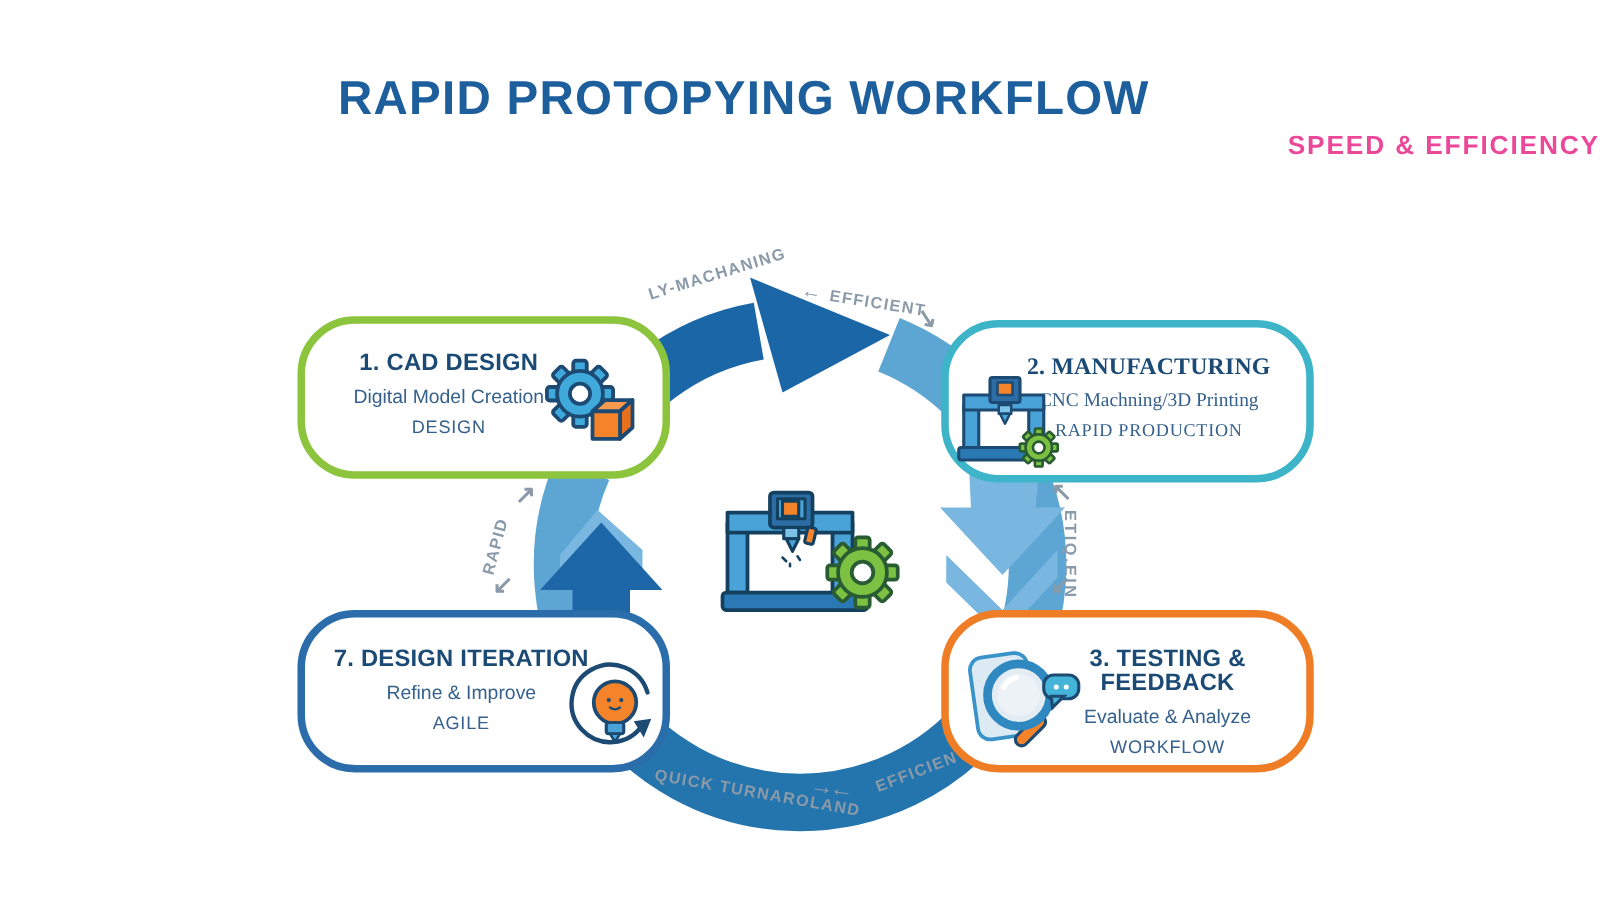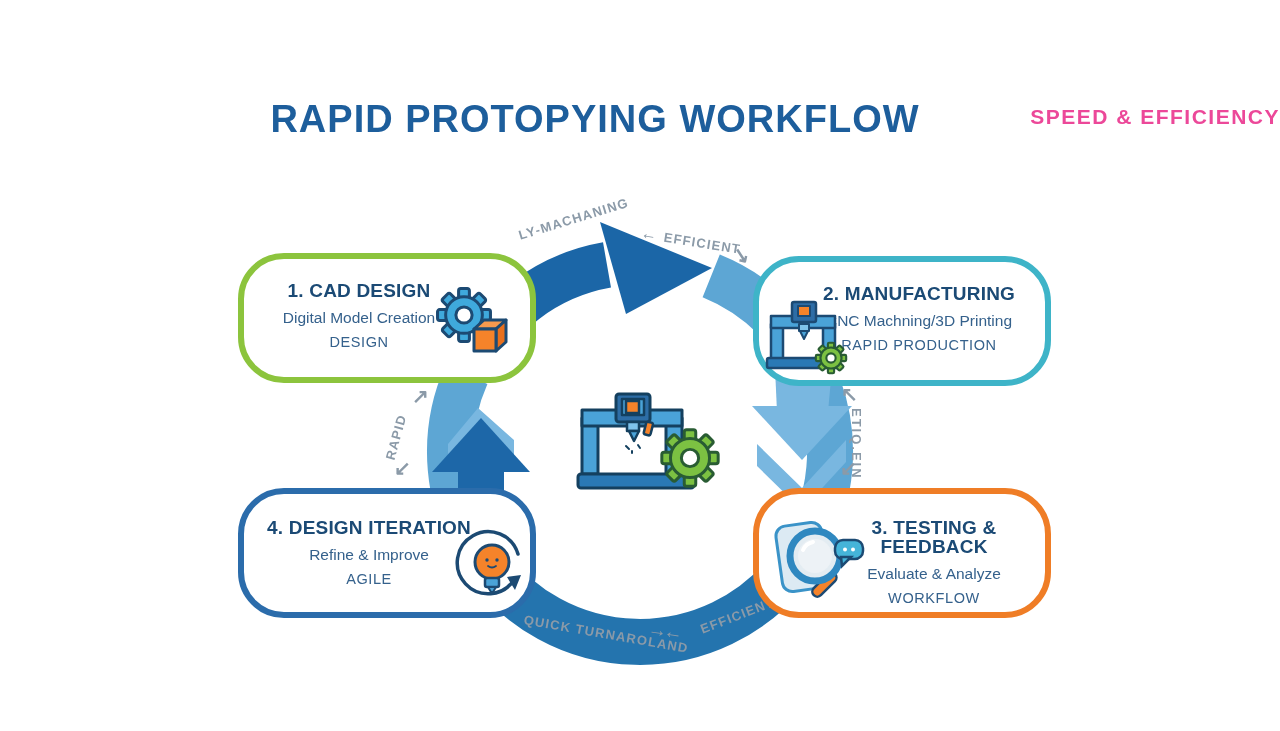--- a/index.html
+++ b/index.html
@@ -3,35 +3,35 @@
 <meta charset="utf-8">
 <style>
   html,body{margin:0;padding:0;background:#ffffff;}
   #canvas{
     position:relative;width:1280px;height:731px;overflow:hidden;
     background:#ffffff;font-family:"Liberation Sans",sans-serif;
   }
   
   .page-title{
     position:absolute;left:0;top:60px;width:1190px;text-align:center;
-    font-size:38px;font-weight:700;letter-spacing:1px;color:#1d5e9c;line-height:1;margin-top:40px;
+    font-size:38px;font-weight:700;letter-spacing:1px;color:#1d5e9c;line-height:1;
   }
   .page-subtitle{
     position:absolute;left:0;top:106px;width:1280px;text-align:right;
     font-size:21px;font-weight:700;letter-spacing:1.5px;color:#ec4899;line-height:1;
   }
   
   .cycle-svg{position:absolute;left:0;top:0;z-index:1;}
   
   .stage{
     position:absolute;width:298px;height:130px;background:#ffffff;
     border-radius:46px;border:6px solid #000;box-sizing:border-box;z-index:3;
   }
   .stage--green {border-color:#8cc43d;}
-  .stage--teal  {border-color:#3eb4c8;}
+  .stage--teal  {border-color:#3eb4c8;font-family:Liberation Serif, serif;}
   .stage--orange{border-color:#ef7d26;}
   .stage--blue  {border-color:#2b6cab;}
   .stage-text{position:absolute;text-align:center;}
   .stage-title{font-size:19px;font-weight:700;color:#1b4a75;letter-spacing:0.2px;line-height:1;}
   .stage-sub{font-size:15.5px;color:#35618c;margin-top:9px;line-height:1.2;}
   .stage-tag{font-size:14.5px;color:#35618c;letter-spacing:0.6px;margin-top:7px;line-height:1;}
   .stage-icon{position:absolute;z-index:2;}
   
   .center-icon{position:absolute;left:572px;top:388px;z-index:2;}
   
@@ -197,21 +197,21 @@
         <rect x="0" y="0" width="28" height="19" rx="8" fill="#45b4d9" stroke="#1c4a73" stroke-width="2.5"></rect>
         <polygon points="6,17 16,17 7,26" fill="#45b4d9" stroke="#1c4a73" stroke-width="2.5"></polygon>
         <circle cx="10" cy="9.5" r="2" fill="#ffffff"></circle>
         <circle cx="18" cy="9.5" r="2" fill="#ffffff"></circle>
       </g>
     </svg>
   </div>
 
   <div class="stage stage--blue" style="left:238px;top:488px;">
     <div class="stage-text" style="left:20px;top:24px;width:210px;">
-      <div class="stage-title">4. DESIGN ITERATION</div>
+      <div class="stage-title">7. DESIGN ITERATION</div>
       <div class="stage-sub">Refine &amp; Improve</div>
       <div class="stage-tag">AGILE</div>
     </div>
     <svg class="stage-icon" style="left:208px;top:26px;" width="84" height="84" viewBox="0 0 84 84">
       <path d="M 66 34 A 31 31 0 1 0 62 60" fill="none" stroke="#1c4a73" stroke-width="3.5" stroke-linecap="round"></path>
       <polygon points="55,57 69,55 63,70" fill="#1c4a73"></polygon>
       <circle cx="40" cy="42" r="17" fill="#f5832a" stroke="#1c4a73" stroke-width="3"></circle>
       <circle cx="35" cy="40" r="1.7" fill="#1c4a73"></circle>
       <circle cx="45" cy="40" r="1.7" fill="#1c4a73"></circle>
       <path d="M 36 46 Q 40 49 44 46" fill="none" stroke="#1c4a73" stroke-width="1.8" stroke-linecap="round"></path>

